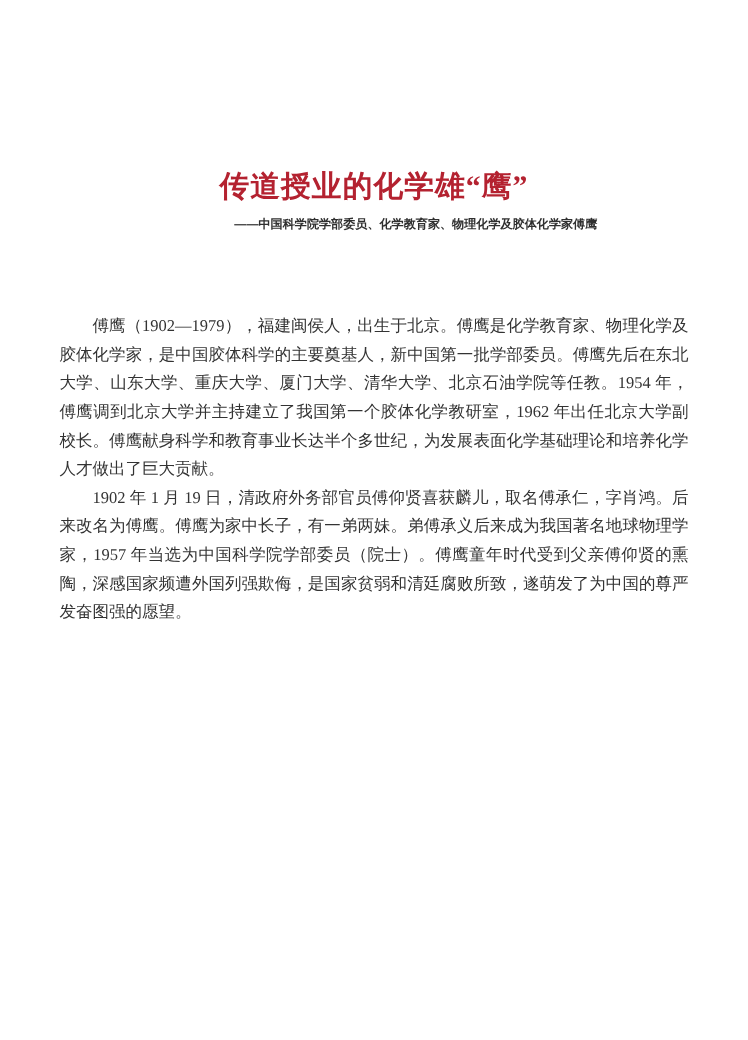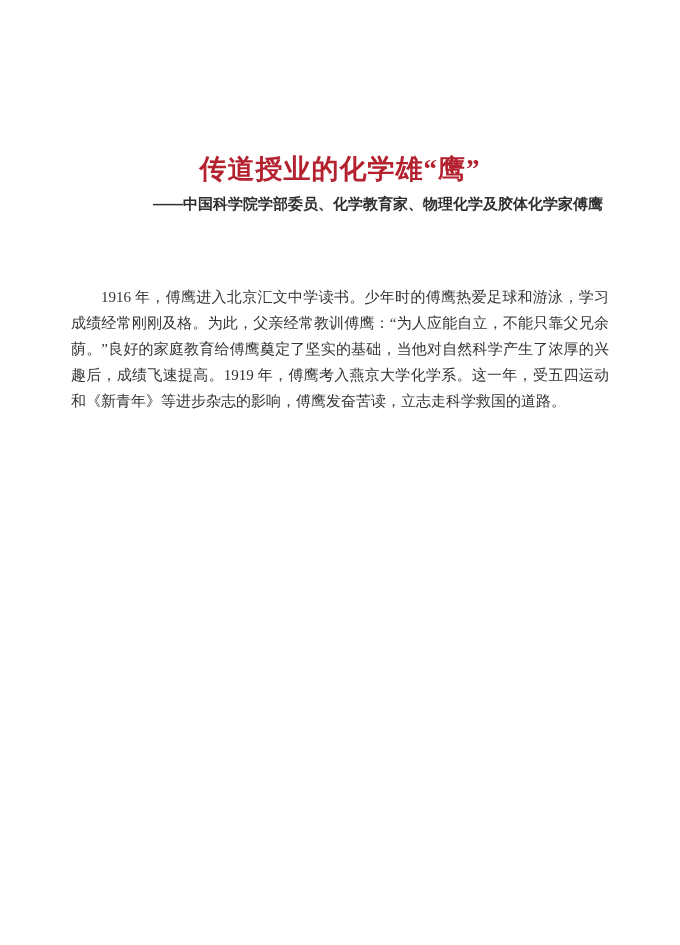--- a/index.html
+++ b/index.html
@@ -10,39 +10,39 @@
   body {
     width: 680px;
     height: 945px;
     overflow: hidden;
     font-family: "Liberation Serif", "DejaVu Serif", serif;
   }
   .page {
     box-sizing: border-box;
     width: 680px;
     height: 945px;
-    padding: 0 71px;
+    padding: 0 54px;
     background: #ffffff;
   }
   .title {
     margin: 0;
     padding-top: 151px;
     text-align: center;
     font-size: 27px;
     line-height: 36px;
     font-weight: bold;
     letter-spacing: 1px;
     color: #b42230;
     font-family: "Liberation Serif", "DejaVu Serif", serif;
   }
   .subtitle {
     margin-top: 6px;
     margin-left: 76px;
     text-align: center;
-    font-size: 15px;
+    font-size: 11px;
     line-height: 22px;
     font-weight: bold;
     color: #2f2f2f;
     font-family: "Liberation Sans", "DejaVu Sans", sans-serif;
   }
   .body-text {
     margin-top: 69px;
   }
   .para {
     margin: 0;
@@ -70,21 +70,22 @@
 <body>
 
 <div class="page">
 
   <h1 class="title">传道授业的化学雄“鹰”</h1>
 
   <div class="subtitle">——中国科学院学部委员、化学教育家、物理化学及胶体化学家傅鹰</div>
 
   <div class="body-text">
 
+    <p class="para">傅鹰（1902—1979），福建闽侯人，出生于北京。傅鹰是化学教育家、物理化学及胶体化学家，是中国胶体科学的主要奠基人，新中国第一批学部委员。傅鹰先后在东北大学、山东大学、重庆大学、厦门大学、清华大学、北京石油学院等任教。1954 年，傅鹰调到北京大学并主持建立了我国第一个胶体化学教研室，1962 年出任北京大学副校长。傅鹰献身科学和教育事业长达半个多世纪，为发展表面化学基础理论和培养化学人才做出了巨大贡献。</p>
 
 
+    <p class="para">1902 年 1 月 19 日，清政府外务部官员傅仰贤喜获麟儿，取名傅承仁，字肖鸿。后来改名为傅鹰。傅鹰为家中长子，有一弟两妹。弟傅承义后来成为我国著名地球物理学家，1957 年当选为中国科学院学部委员（院士）。傅鹰童年时代受到父亲傅仰贤的熏陶，深感国家频遭外国列强欺侮，是国家贫弱和清廷腐败所致，遂萌发了为中国的尊严发奋图强的愿望。</p>
 
-    <p class="para">1916 年，傅鹰进入北京汇文中学读书。少年时的傅鹰热爱足球和游泳，学习成绩经常刚刚及格。为此，父亲经常教训傅鹰：“为人应能自立，不能只靠父兄余荫。”良好的家庭教育给傅鹰奠定了坚实的基础，当他对自然科学产生了浓厚的兴趣后，成绩飞速提高。1919 年，傅鹰考入燕京大学化学系。这一年，受五四运动和《新青年》等进步杂志的影响，傅鹰发奋苦读，立志走科学救国的道路。</p>
 
 
   </div>
 
 </div>
 
 </body></html>

